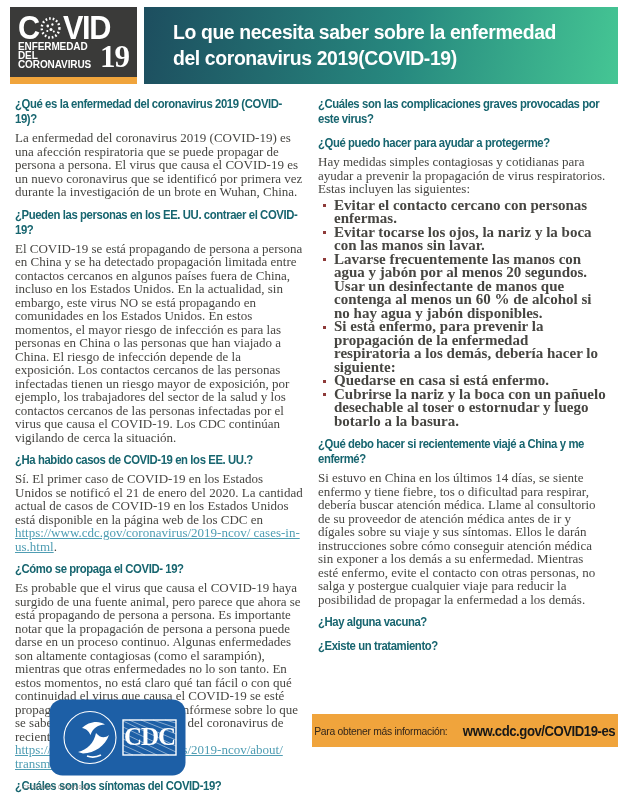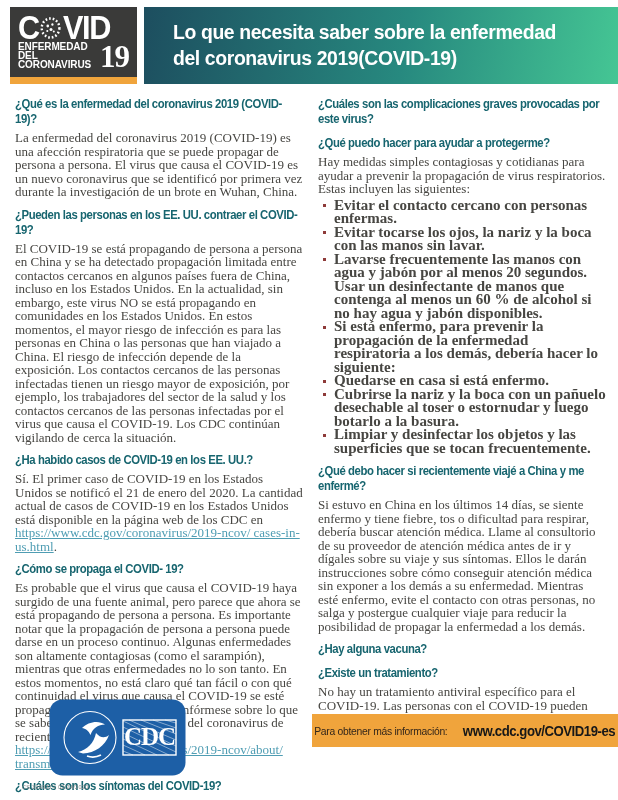--- a/index.html
+++ b/index.html
@@ -141,36 +141,34 @@
       <div class="sec">
         <h2 class="sec-head">¿Qué puedo hacer para ayudar a protegerme?</h2>
         <p class="body-text">Hay medidas simples contagiosas y cotidianas para ayudar a prevenir la propagación de virus respiratorios. Estas incluyen las siguientes:</p>
         <ul class="bullets">
           <li>Evitar el contacto cercano con personas enfermas.</li>
           <li>Evitar tocarse los ojos, la nariz y la boca con las manos sin lavar.</li>
           <li>Lavarse frecuentemente las manos con agua y jabón por al menos 20 segundos. Usar un desinfectante de manos que contenga al menos un 60 % de alcohol si no hay agua y jabón disponibles.</li>
           <li>Si está enfermo, para prevenir la propagación de la enfermedad respiratoria a los demás, debería hacer lo siguiente:</li>
           <li>Quedarse en casa si está enfermo.</li>
           <li>Cubrirse la nariz y la boca con un pañuelo desechable al toser o estornudar y luego botarlo a la basura.</li>
-          <li>Limpiar y desinfectar los objetos y las superficies que se tocan frecuentemente.</li>
         </ul>
       </div>
 
       <div class="sec">
         <h2 class="sec-head">¿Qué debo hacer si recientemente viajé a China y me enfermé?</h2>
         <p class="body-text">Si estuvo en China en los últimos 14 días, se siente enfermo y tiene fiebre, tos o dificultad para respirar, debería buscar atención médica. Llame al consultorio de su proveedor de atención médica antes de ir y dígales sobre su viaje y sus síntomas. Ellos le darán instrucciones sobre cómo conseguir atención médica sin exponer a los demás a su enfermedad. Mientras esté enfermo, evite el contacto con otras personas, no salga y postergue cualquier viaje para reducir la posibilidad de propagar la enfermedad a los demás.</p>
       </div>
 
       <div class="sec">
         <h2 class="sec-head">¿Hay alguna vacuna?</h2>
       </div>
 
       <div class="sec">
         <h2 class="sec-head">¿Existe un tratamiento?</h2>
-        <p class="body-text">No hay un tratamiento antiviral específico para el COVID-19. Las personas con el COVID-19 pueden buscar atención médica para ayudar a aliviar los síntomas.</p>
       </div>
 
     </div>
   </div>
 
   <div class="cdc-logo-wrap">
     <svg width="137" height="77" viewBox="0 0 137 77">
       <rect x="0.5" y="0.5" width="136" height="76" rx="13" fill="#1d5fa6"></rect>
       <g>
         <circle cx="41" cy="38.5" r="26" fill="none" stroke="#ffffff" stroke-width="1.1"></circle>

